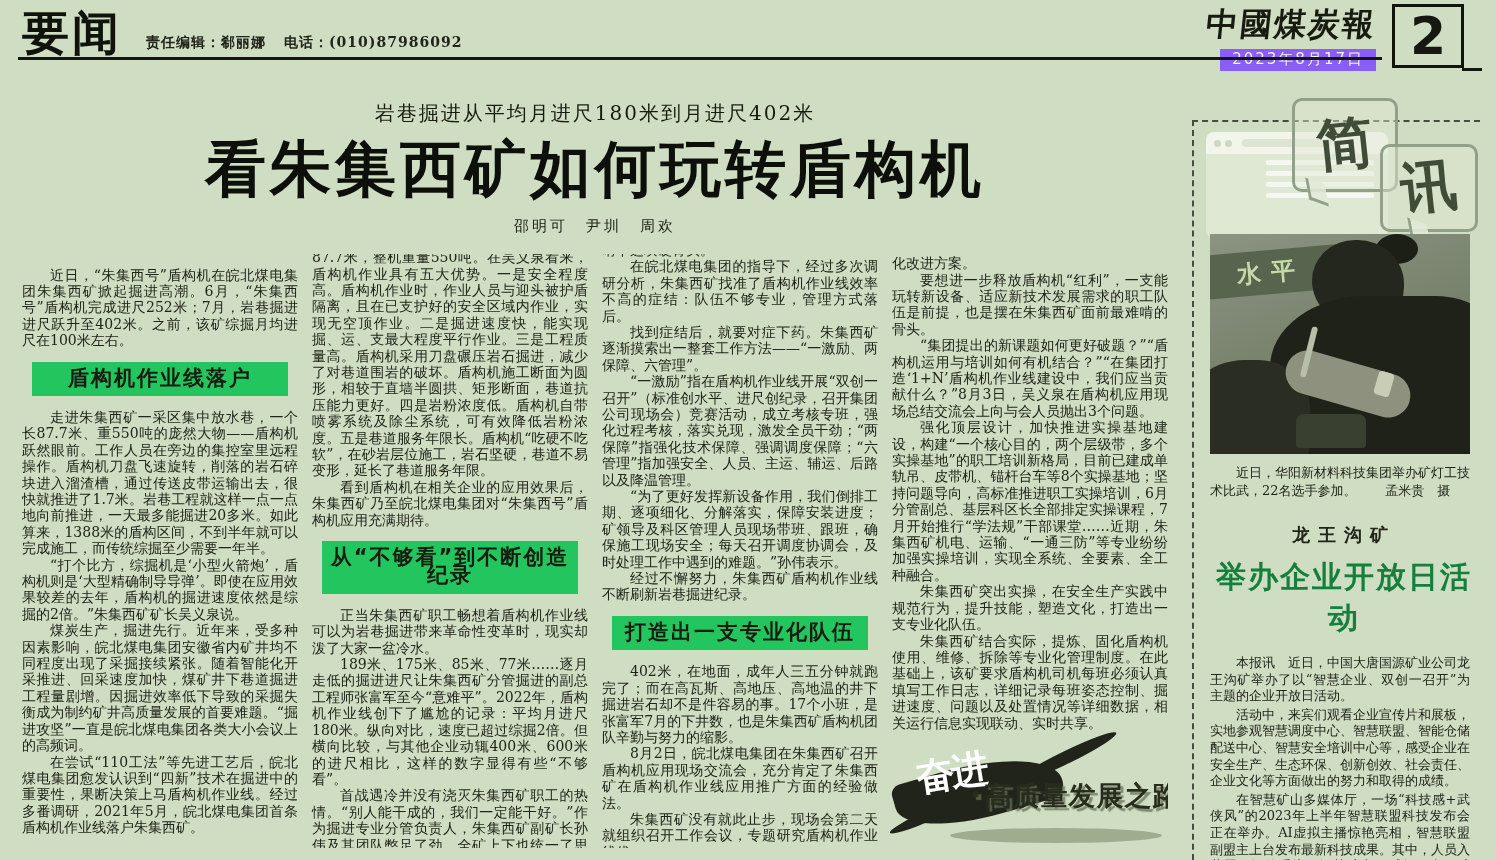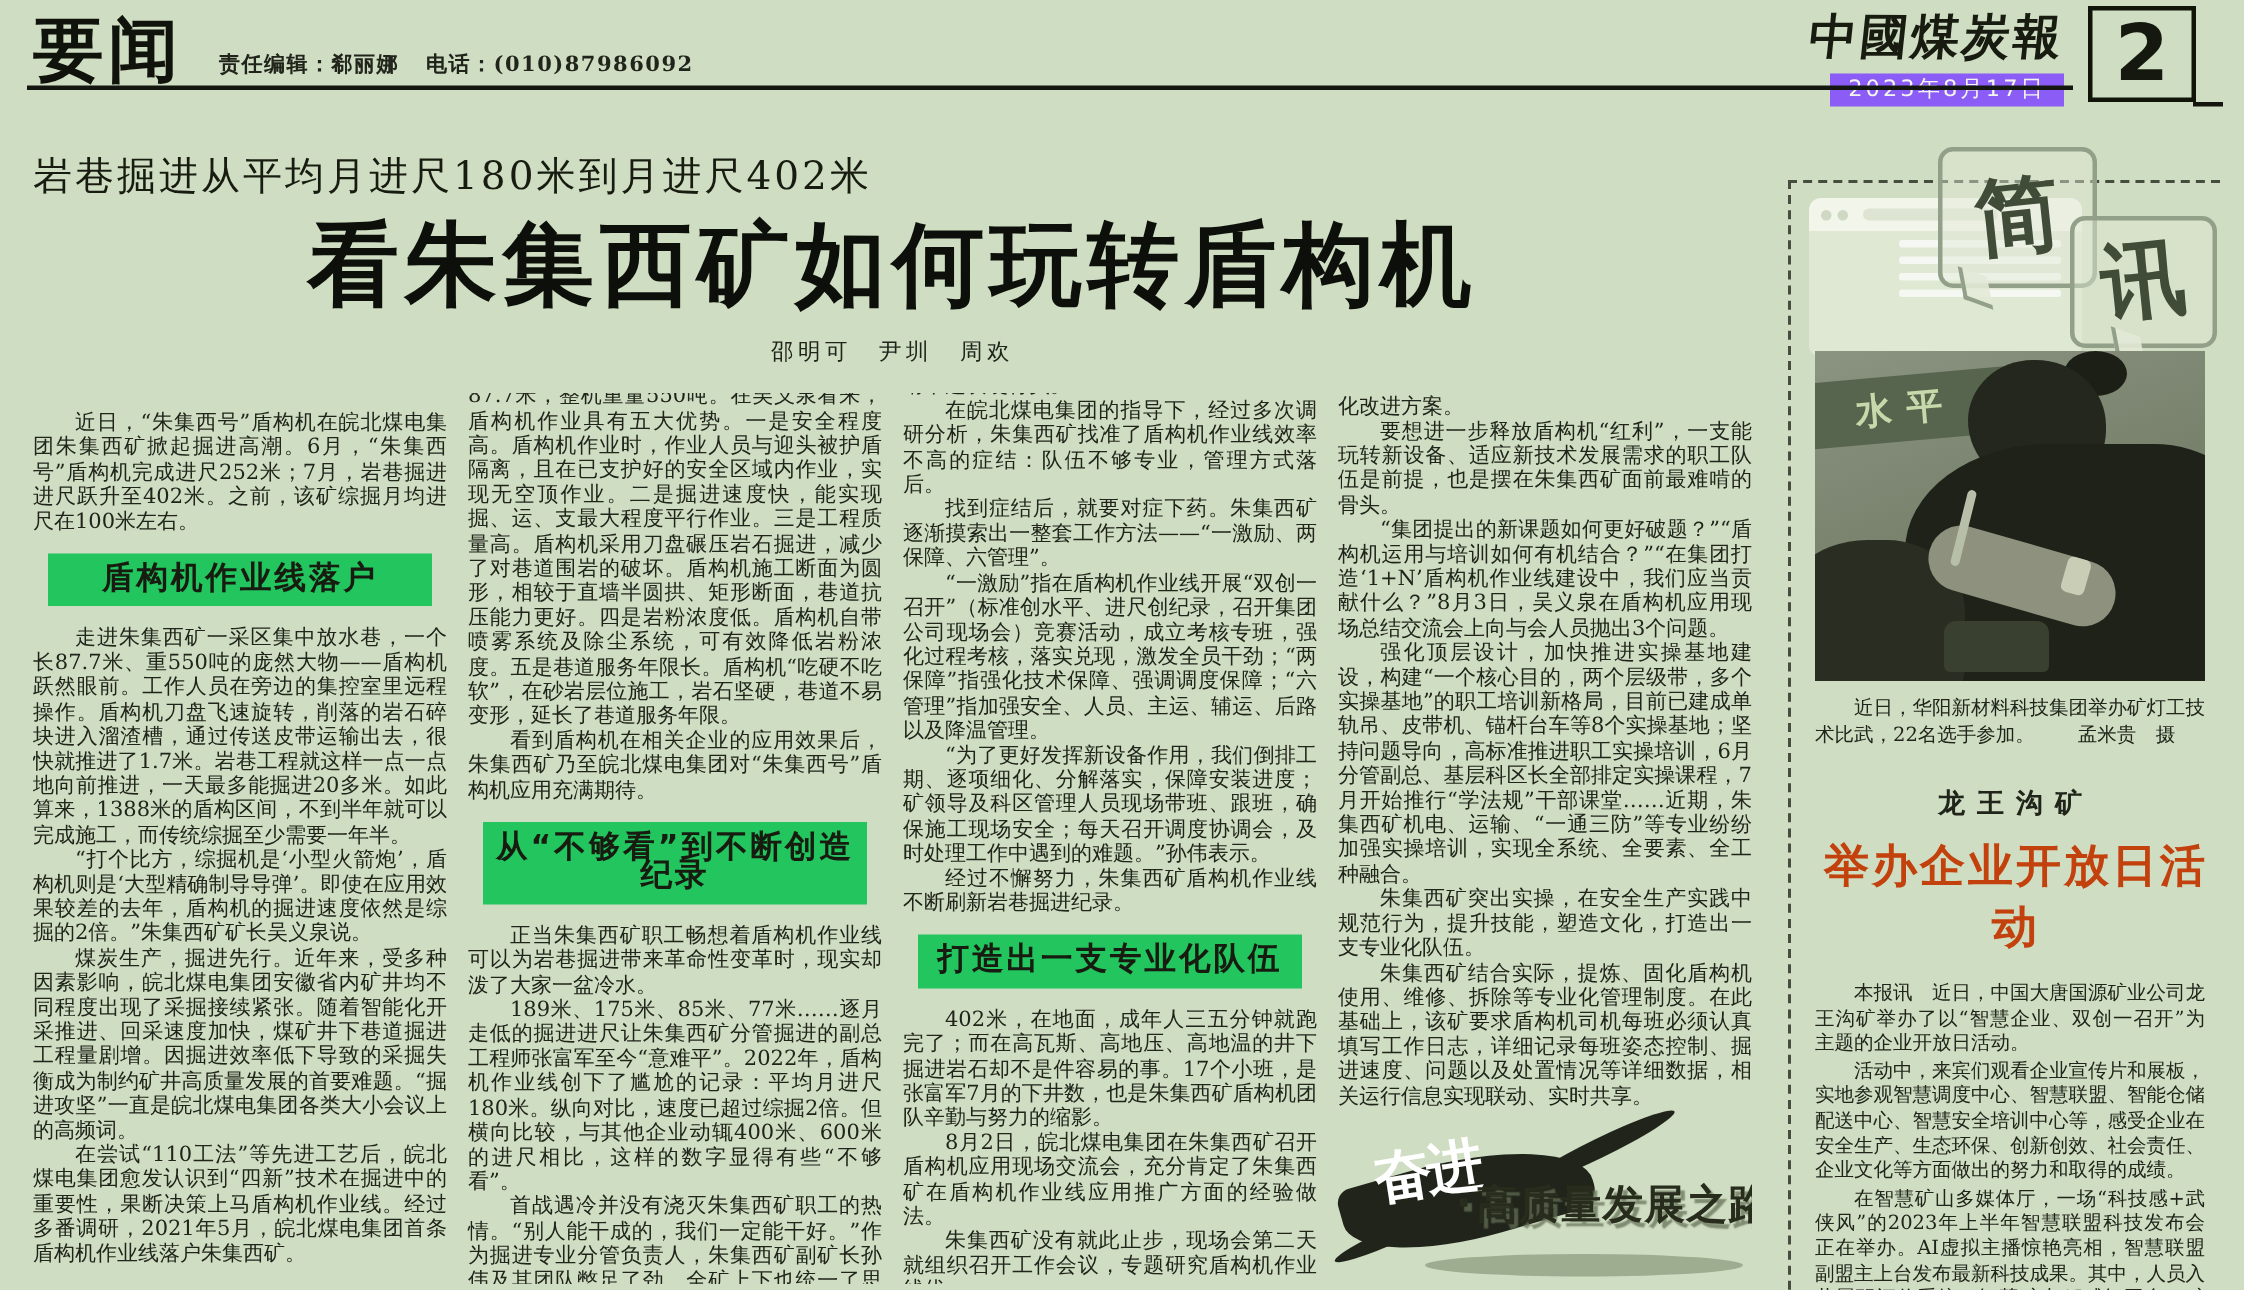--- a/index.html
+++ b/index.html
@@ -22,21 +22,21 @@
   .paper-name { font-size:32px; font-weight:900; transform:skewX(-6deg); display:inline-block;
     letter-spacing:2px; color:#171b10; }
   .date-bar { display:inline-block; margin-top:2px; background:#8b5cf6; color:#f3f6ec;
     font-family:"DejaVu Sans","Liberation Sans",sans-serif; font-size:15px; letter-spacing:2px;
     padding:1px 12px 2px 12px; }
   .page-num-box { position:absolute; right:32px; top:4px; width:72px; height:64px;
     border:3px solid #111409; display:flex; align-items:center; justify-content:center;
     font-family:"DejaVu Sans","Liberation Sans",sans-serif; font-size:52px; font-weight:600; color:#15180e; }
   
   .main { position:absolute; left:22px; top:78px; width:1146px; }
-  .kicker { text-align:left; font-size:26px; letter-spacing:2px; font-weight:500; color:#181c10;
+  .kicker { text-align:center; font-size:20px; letter-spacing:2px; font-weight:500; color:#181c10;
     margin-top:22px; }
   .headline { text-align:center; font-size:61px; font-weight:900; letter-spacing:4px; color:#0d100a;
     font-family:"DejaVu Sans","Liberation Sans",sans-serif; margin-top:10px; line-height:1.05; }
   .byline { text-align:center; font-size:15px; margin-top:16px; letter-spacing:3px; }
   .cols { display:flex; gap:14px; margin-top:18px; height:594px; overflow:hidden;align-items:center; }
   .col { width:276px; flex:0 0 276px; font-size:14px; line-height:16.4px; text-align:justify; }
   .col p { margin:0; text-indent:2em; }
   .col p.no-indent { text-indent:0; }
   .shead { background:#22c55e; margin:13px 10px 13px 10px; padding:8px 0; text-align:center; }
   .shead span { font-family:"DejaVu Sans","Liberation Sans",sans-serif; font-weight:bold;
@@ -98,21 +98,21 @@
   .fig-person2 { position:absolute; left:-30px; bottom:-26px; width:130px; height:120px; background:#2a2e22;
     border-radius:50% 40% 30% 50%; }
   .fig-lamp { position:absolute; left:86px; bottom:6px; width:70px; height:34px; background:#3a4030;
     border-radius:8px 8px 4px 4px; }
   
   .caption { margin:10px 10px 0 2px; font-size:13px; line-height:17.5px; text-align:justify; }
   .caption p { margin:0; text-indent:2em; }
   .caption .credit { margin-left:2.2em; white-space:nowrap; }
   .sb-kicker { text-align:center; margin-top:24px; font-size:18px; letter-spacing:8px; font-weight:600; }
   .sb-headline { text-align:center; margin-top:10px; font-size:30px; font-weight:900; letter-spacing:2px;
-    color:#c2410c; }
+    color:#15803d; }
   .sb-body { margin:16px 10px 0 2px; font-size:13px; line-height:16.6px; text-align:justify; }
   .sb-body p { margin:0 0 2px 0; text-indent:2em; }
 </style>
 </head>
 <body>
 
 <div class="page">
 
   <div class="masthead">
     <div class="section-label">要闻</div>

